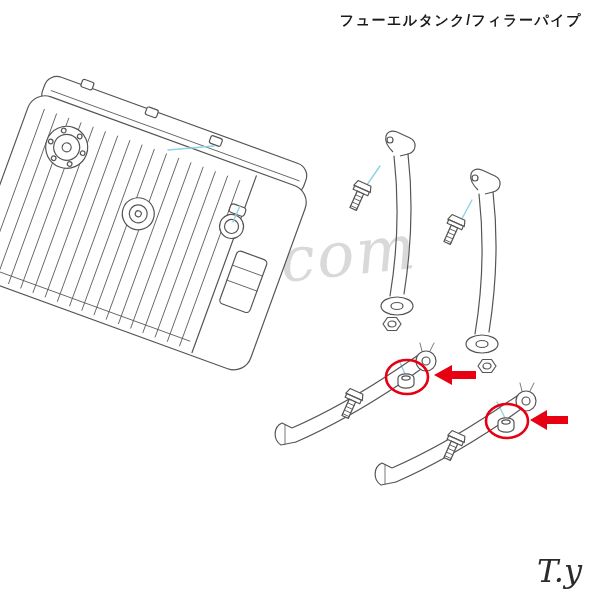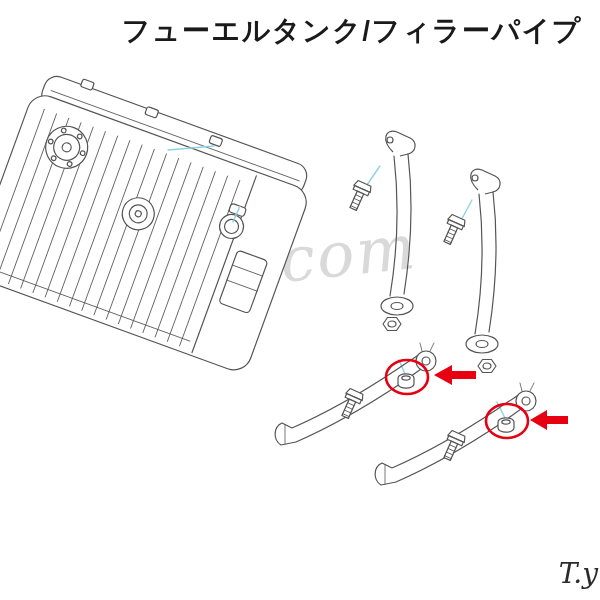--- a/index.html
+++ b/index.html
@@ -7,28 +7,28 @@
     --leader:#8fd2e4;
     --highlight:#e60012;
     --watermark:#d9d9d9;
     --title:#1a1a1a;
     --logo:#2b2b2b;
   }
   html,body{margin:0;padding:0;background:#ffffff;}
   body{width:600px;height:600px;overflow:hidden;}
   .stage{position:relative;width:600px;height:600px;background:#fff;
          font-family:"Liberation Sans",sans-serif;}
-  .title{position:absolute;top:12px;right:18px;font-size:28px;font-weight:bold;
+  .title{position:absolute;top:12px;right:18px;font-size:14px;font-weight:bold;
          letter-spacing:1.5px;color:var(--title);white-space:nowrap;margin-left:40px;}
   .watermark{position:absolute;left:52px;top:248px;font-family:"DejaVu Serif",serif;
          font-style:italic;font-size:62px;color:var(--watermark);
          transform:rotate(-6deg);transform-origin:left center;white-space:nowrap;
          letter-spacing:2px;}
-  .logo{position:absolute;right:2px;bottom:10px;font-family:"DejaVu Serif",serif;
-         font-style:italic;font-size:28px;color:var(--logo);}
+  .logo{position:absolute;right:18px;bottom:10px;font-family:"DejaVu Serif",serif;
+         font-style:italic;font-size:32px;color:var(--logo);}
   svg.diagram{position:absolute;left:0;top:0;}
   .s{stroke:var(--line);fill:none;stroke-width:1.2;stroke-linecap:round;stroke-linejoin:round;}
   .sf{stroke:var(--line);fill:#ffffff;stroke-width:1.2;stroke-linejoin:round;}
   .thin{stroke-width:0.8;}
   .leader{stroke:var(--leader);fill:none;stroke-width:1.4;stroke-linecap:round;}
   .hl{stroke:var(--highlight);fill:none;stroke-width:2.6;}
   .hlf{fill:var(--highlight);stroke:none;}
 </style>
 </head>
 <body>

